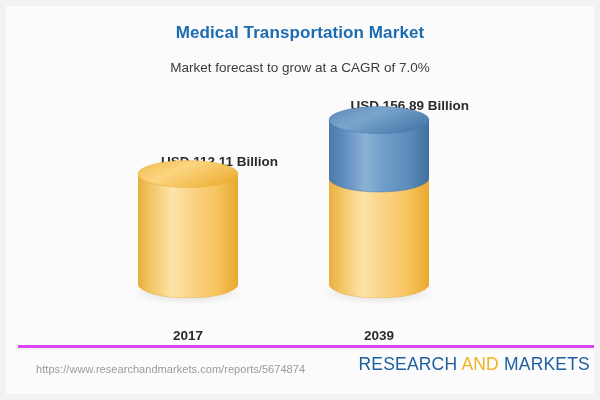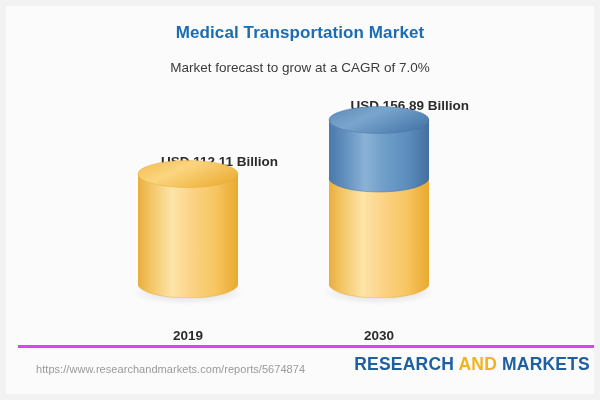--- a/index.html
+++ b/index.html
@@ -140,21 +140,21 @@
     letter-spacing: 0.05px;
   }
   .logo {
     position: absolute;
     right: 16px;
     top: 6px;
     text-align: right;
   }
   .logo-main {
     font-size: 17.5px;
-    font-weight: bold;
+    font-weight: normal;
     color: #1d5fa0;
     letter-spacing: 0.2px;
     line-height: 20px;
     white-space: nowrap;
   }
   .logo-and { color: #f0b323; }
   .logo-tag {
     font-size: 8.2px;
     font-weight: bold;
     color: #1d5fa0;
@@ -202,21 +202,21 @@
 
             <path d="M2,14 L2,124 A50,14 0 0 0 102,124 L102,14 Z" fill="url(#yBody25)"></path>
 
             <path d="M2,124 A50,14 0 0 0 102,124" fill="none" stroke="#e2a531" stroke-width="0.8" opacity="0.5"></path>
 
             <ellipse cx="52" cy="14" rx="50" ry="13.5" fill="url(#yTop25)"></ellipse>
             <ellipse cx="52" cy="14" rx="50" ry="13.5" fill="none" stroke="#e5ab35" stroke-width="0.8" opacity="0.55"></ellipse>
           </svg>
         </div>
 
-        <div class="cat-label">2019</div>
+        <div class="cat-label">2017</div>
       </div>
 
       <div class="bar-group g1">
         <div class="value-label" style="top: 12px;">USD 156.89 Billion</div>
 
         <div class="cyl-shadow" style="bottom: 44px;"></div>
 
         <div class="cyl" style="bottom: 46px;">
           <svg width="104" height="192" viewBox="0 0 104 192">
             <defs>
@@ -248,21 +248,21 @@
 
             <path d="M2,14 L2,72 A50,14 0 0 0 102,72 L102,14 Z" fill="url(#bBody30)"></path>
 
             <path d="M2,72 A50,14 0 0 0 102,72" fill="none" stroke="#3f6d9c" stroke-width="0.9" opacity="0.45"></path>
 
             <ellipse cx="52" cy="14" rx="50" ry="13.5" fill="url(#bTop30)"></ellipse>
             <ellipse cx="52" cy="14" rx="50" ry="13.5" fill="none" stroke="#4574a6" stroke-width="0.8" opacity="0.55"></ellipse>
           </svg>
         </div>
 
-        <div class="cat-label">2030</div>
+        <div class="cat-label">2039</div>
       </div>
 
     </div>
 
     <div class="footer">
       <div class="footer-url">https://www.researchandmarkets.com/reports/5674874</div>
       <div class="logo">
         <div class="logo-main"><span>RESEARCH </span><span class="logo-and">AND</span><span> MARKETS</span></div>
       </div>
     </div>

